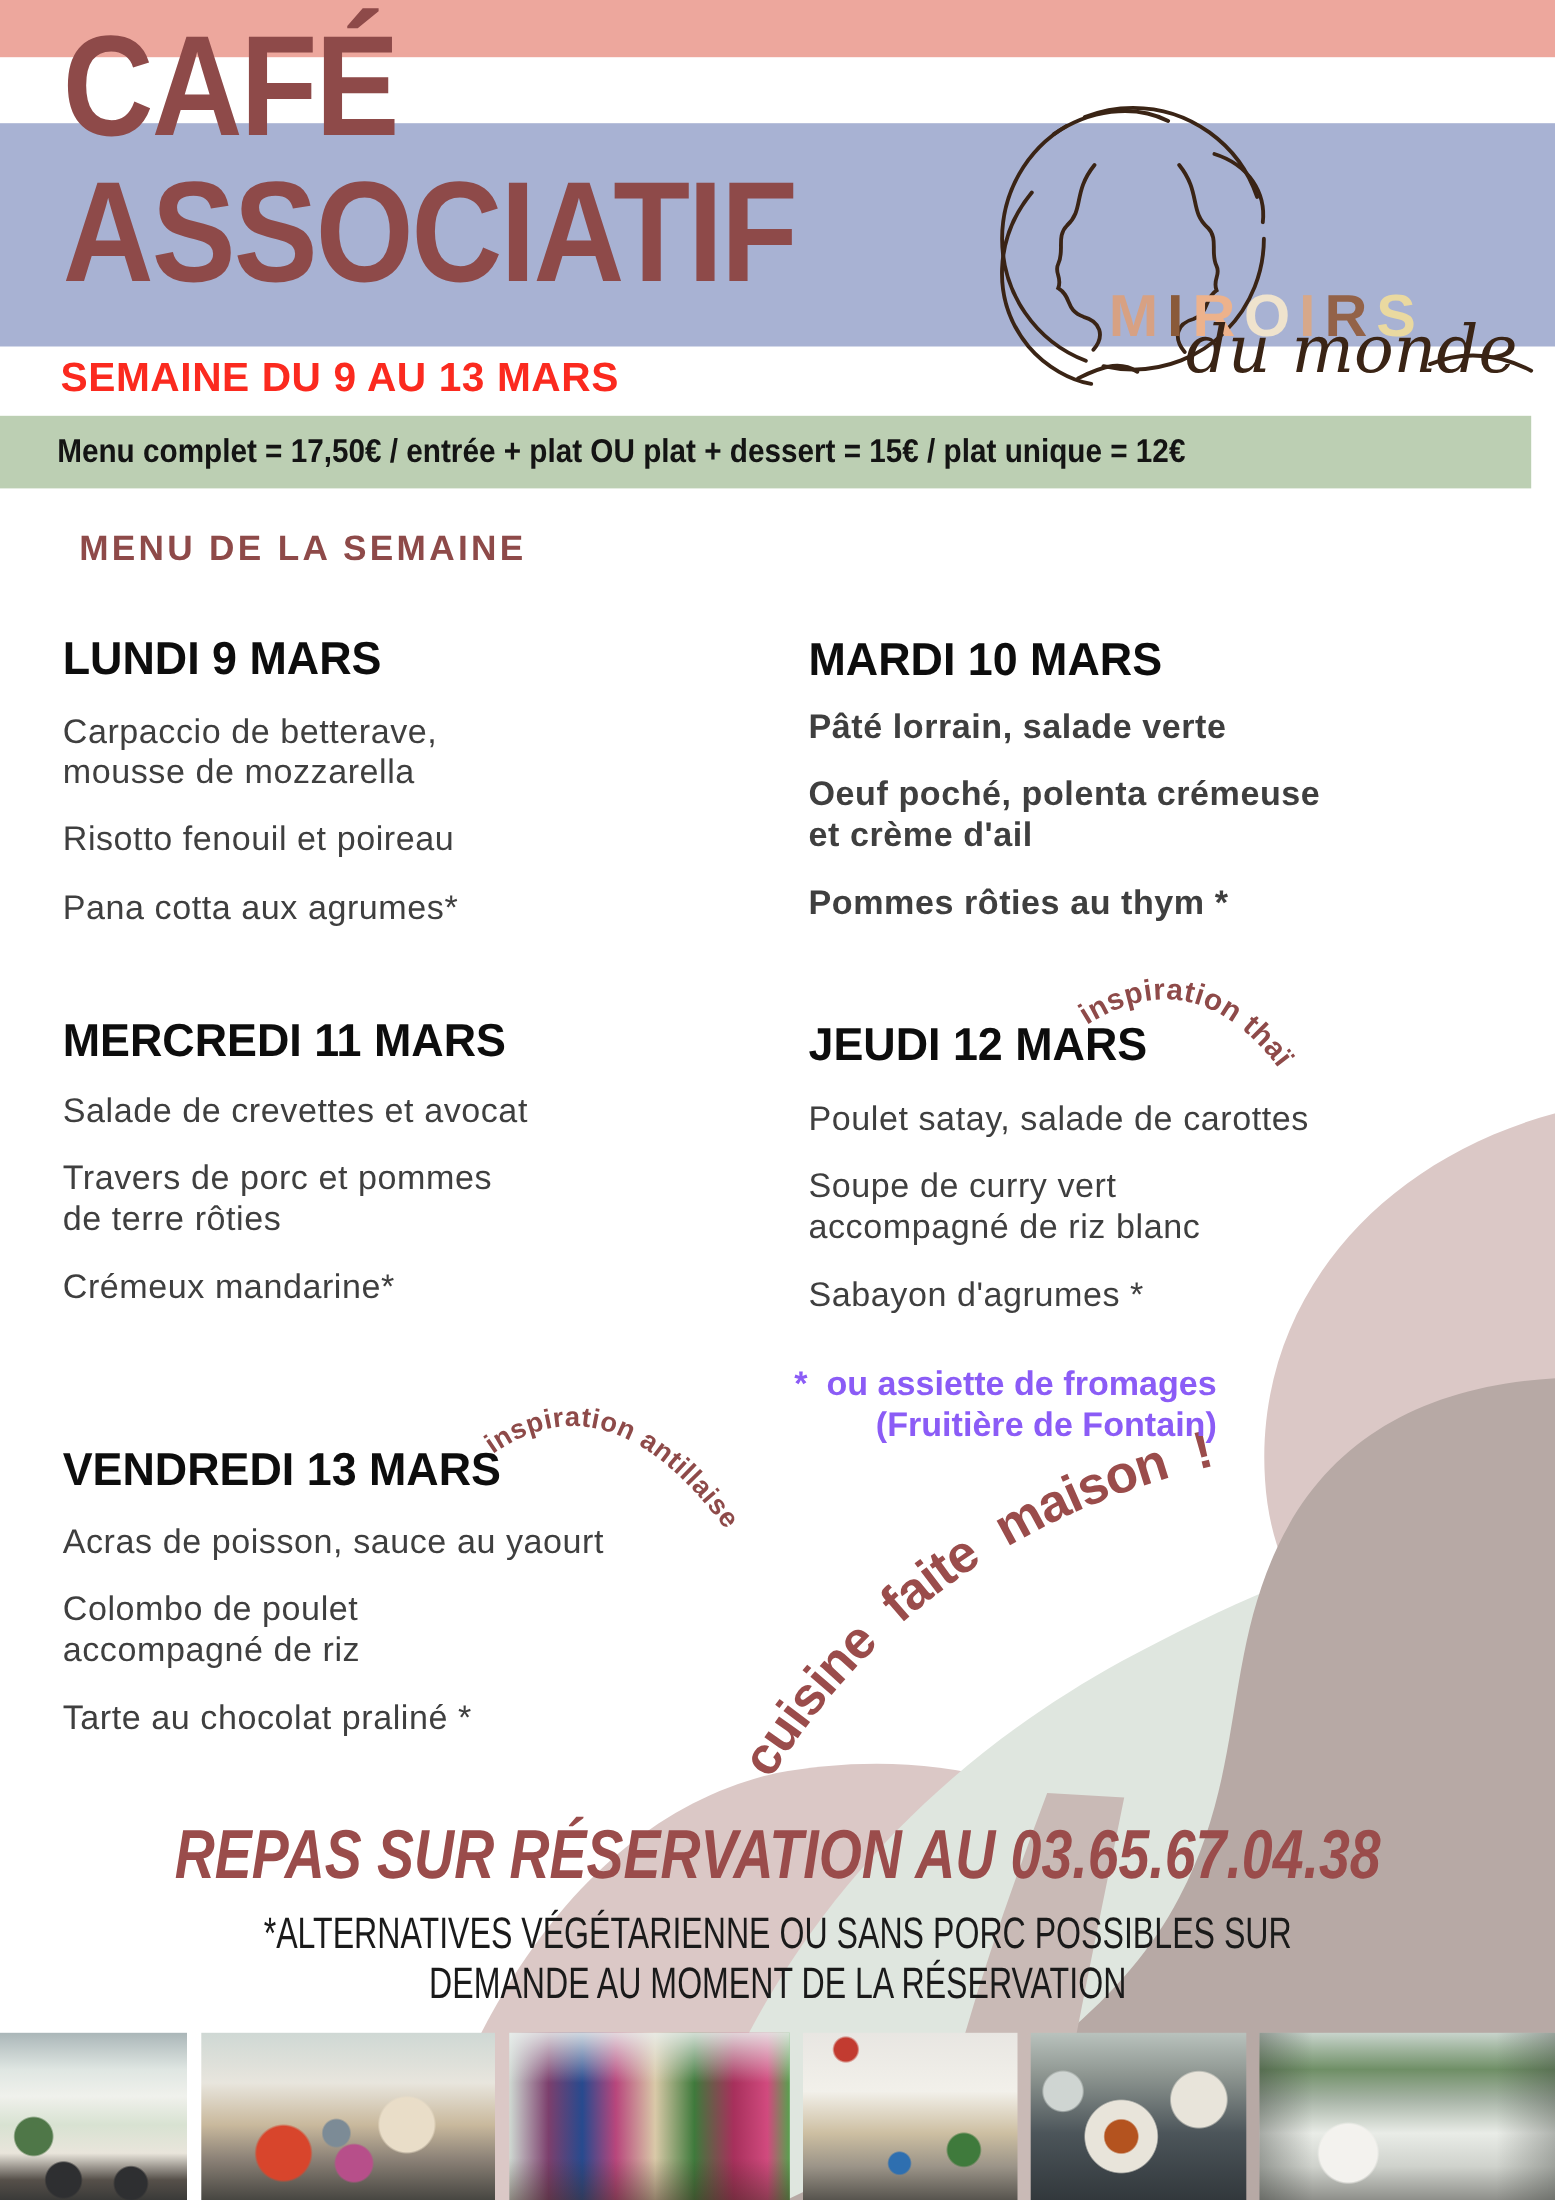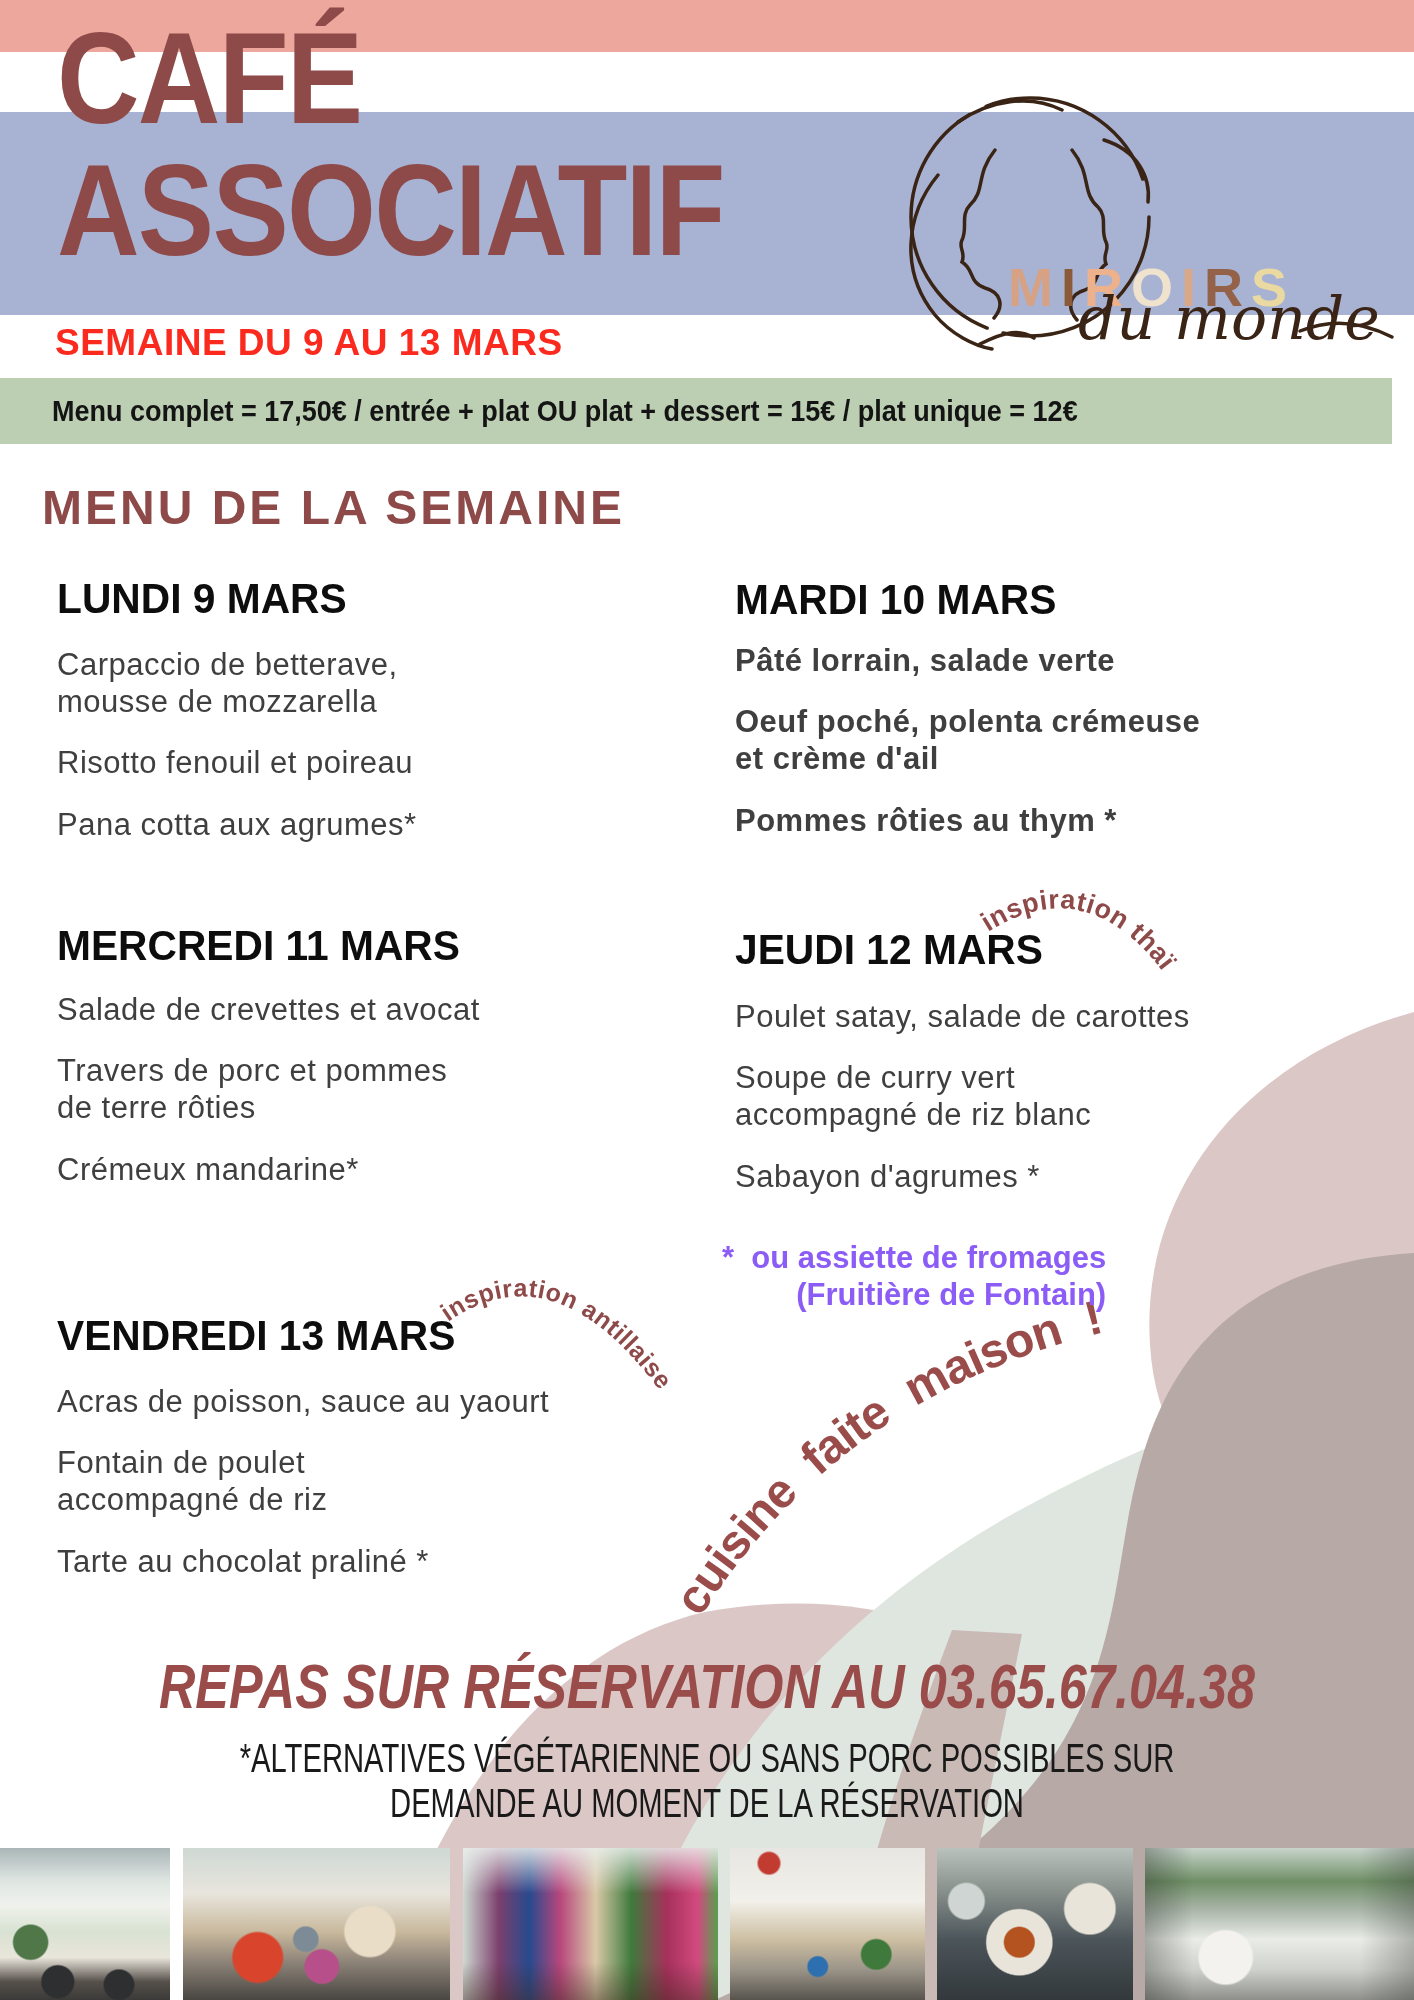--- a/index.html
+++ b/index.html
@@ -44,22 +44,22 @@
     position:absolute;left:1008px;top:256px;z-index:2;font-weight:bold;font-size:54px;
     letter-spacing:8px;white-space:nowrap;
   }
   .brand-script{
     position:absolute;left:1040px;top:283px;z-index:2;color:#3a2415;
     font-family:"DejaVu Serif",serif;font-style:italic;font-size:60px;white-space:nowrap;margin-left:38px;
   }
 
   
   .section-title{
-    position:absolute;left:42px;top:480px;z-index:2;color:#8e4a49;
-    font-weight:bold;font-size:48px;letter-spacing:3px;white-space:nowrap;
+    position:absolute;left:72px;top:480px;z-index:2;color:#8e4a49;
+    font-weight:bold;font-size:32px;letter-spacing:3px;white-space:nowrap;
   }
   .day-title{
     position:absolute;z-index:2;color:#0d0d0d;font-weight:bold;font-size:42px;
     letter-spacing:0;white-space:nowrap;transform:scaleX(.97);transform-origin:left top;
   }
   #day-lundi{left:57px;top:575px;}
   #day-mardi{left:735px;top:576px;}
   #day-mercredi{left:57px;top:922px;}
   #day-jeudi{left:735px;top:926px;}
   #day-vendredi{left:57px;top:1312px;}
@@ -216,21 +216,21 @@
   <div class="items" id="items-jeudi">
     <p>Poulet satay, salade de carottes</p>
     <p>Soupe de curry vert
 accompagné de riz blanc</p>
     <p>Sabayon d'agrumes *</p>
   </div>
 
   <div class="day-title" id="day-vendredi">VENDREDI 13 MARS</div>
   <div class="items" id="items-vendredi">
     <p>Acras de poisson, sauce au yaourt</p>
-    <p>Fontain de poulet
+    <p>Colombo de poulet
 accompagné de riz</p>
     <p>Tarte au chocolat praliné *</p>
   </div>
 
   <div class="cheese-note">
     <div class="l1">*  ou assiette de fromages</div>
     <div class="l2">(Fruitière de Fontain)</div>
   </div>
 
   <div class="reservation">REPAS SUR RÉSERVATION AU 03.65.67.04.38</div>

